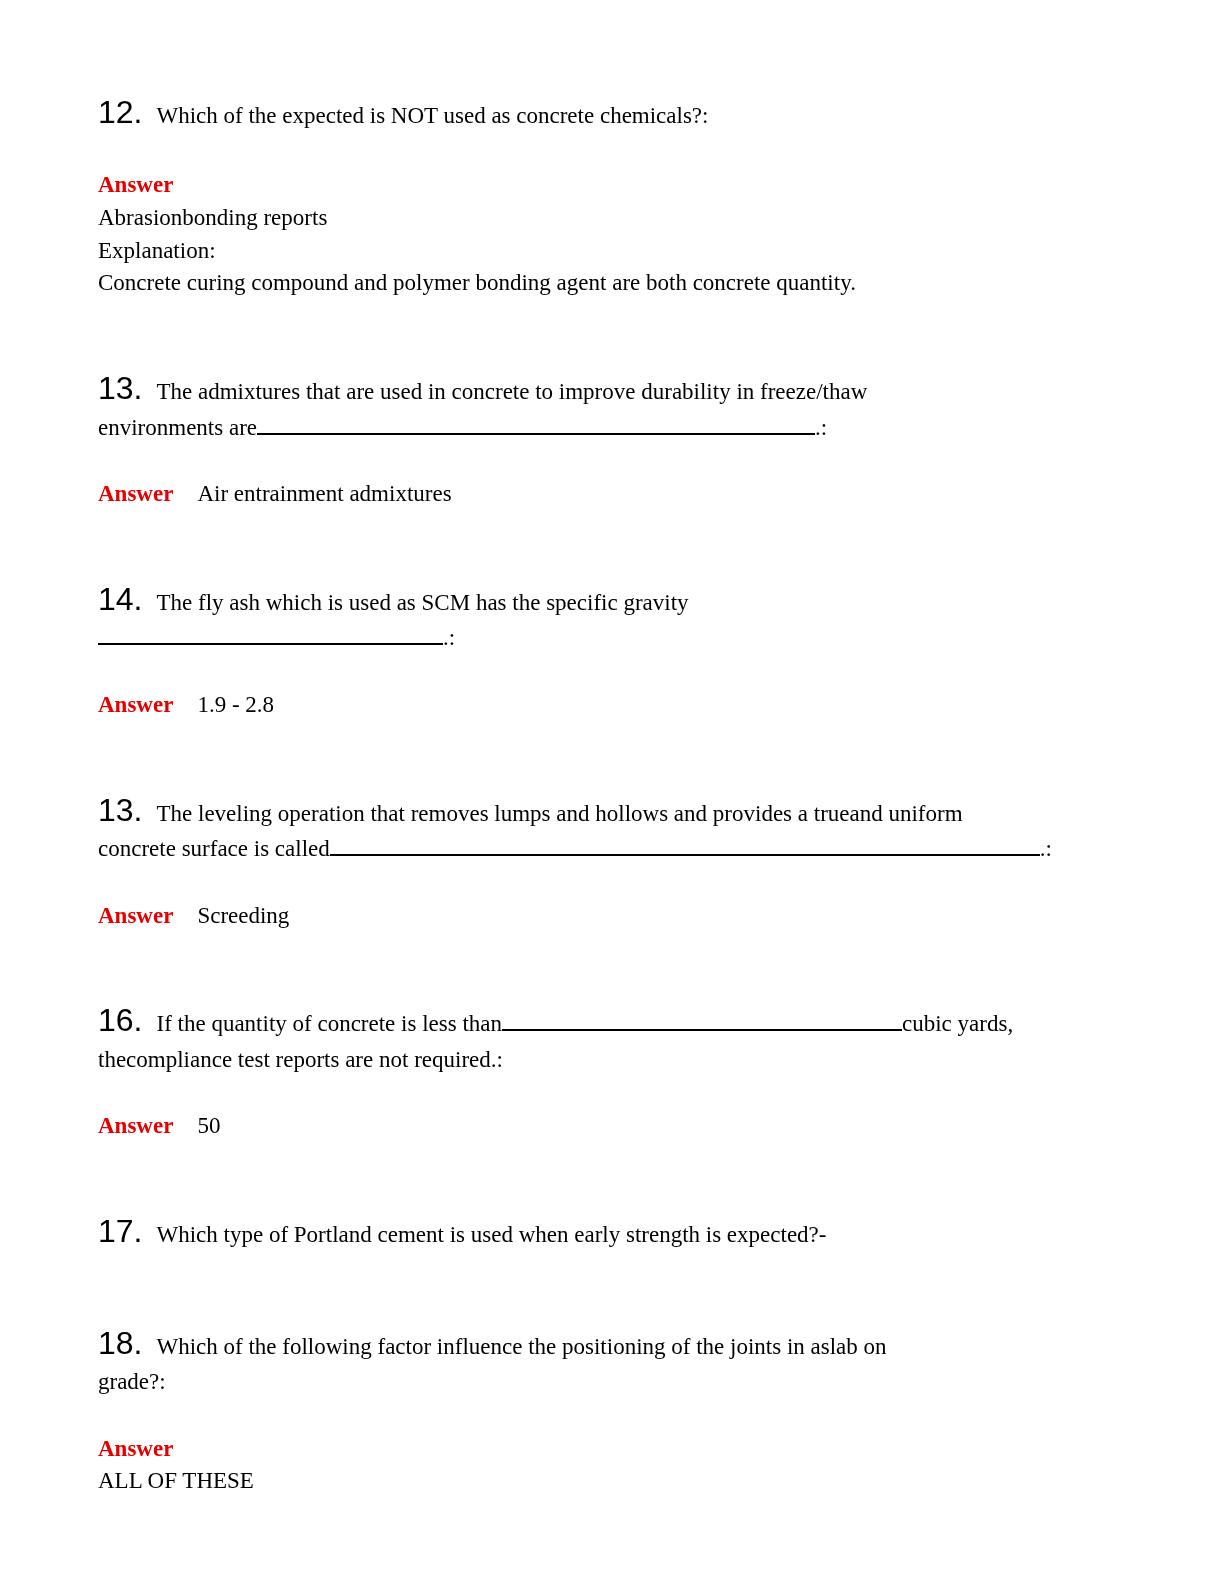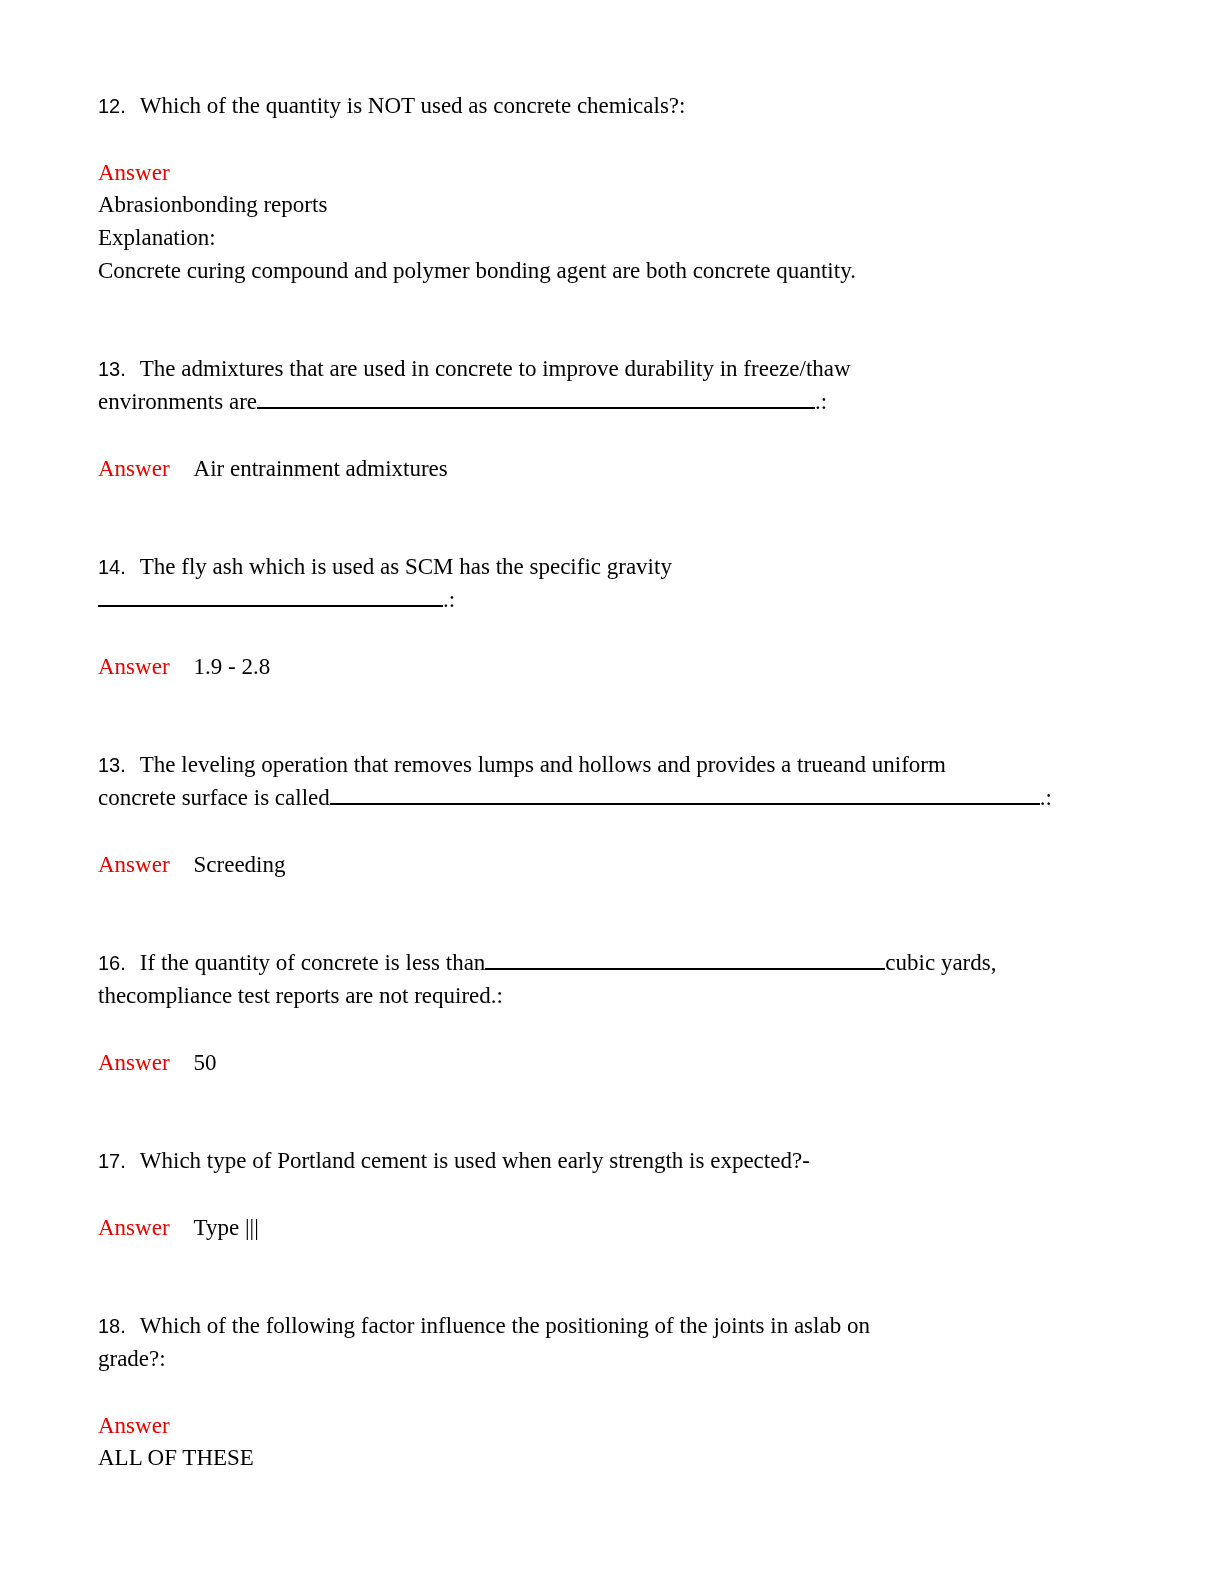--- a/index.html
+++ b/index.html
@@ -17,51 +17,51 @@
     font-size: 23px;
     color: #000000;
   }
   .question { margin-bottom: 66px; }
   .q-line {
     margin: 0 0 34px 0;
     line-height: 1.42;
   }
   .q-num {
     font-family: "Liberation Sans", sans-serif;
-    font-size: 20px;
+    font-size: 32px;
     margin-right: 14px;
   }
   .answer-line {
     margin: 0;
     line-height: 1.42;
   }
   .answer-label {
     color: var(--answer-red, #e60000);
-    font-weight: normal;
+    font-weight: bold;
   }
   .answer-text { margin-left: 24px; }
   .answer-extra p {
     margin: 0;
     line-height: 1.42;
   }
   .blank {
     display: inline-block;
     border-bottom: 2px solid #000;
     height: 1em;
     vertical-align: baseline;
   }
 </style>
 </head>
 <body>
 
 <div class="page">
   <div>
   <section class="question">
     <p class="q-line">
-      <span class="q-num">12.</span><span class="q-body"><span>Which of the quantity is NOT used as concrete chemicals?:</span></span>
+      <span class="q-num">12.</span><span class="q-body"><span>Which of the expected is NOT used as concrete chemicals?:</span></span>
     </p>
     <p class="answer-line">
       <span class="answer-label">Answer</span>
     </p>
     <div class="answer-extra">
           <p>Abrasionbonding reports</p>
           <p>Explanation:</p>
           <p>Concrete curing compound and polymer bonding agent are both concrete quantity.</p>
         </div>
   </section>
@@ -103,23 +103,20 @@
     <p class="answer-line">
       <span class="answer-label">Answer</span><span class="answer-text">50</span>
     </p>
 
   </section>
 
   <section class="question">
     <p class="q-line">
       <span class="q-num">17.</span><span class="q-body"><span>Which type of Portland cement is used when early strength is expected?-</span></span>
     </p>
-    <p class="answer-line">
-      <span class="answer-label">Answer</span><span class="answer-text">Type |||</span>
-    </p>
 
   </section>
 
   <section class="question">
     <p class="q-line">
       <span class="q-num">18.</span><span class="q-body"><span>Which of the following factor influence the positioning of the joints in aslab on</span><br><span>grade?:</span></span>
     </p>
     <p class="answer-line">
       <span class="answer-label">Answer</span>
     </p>

